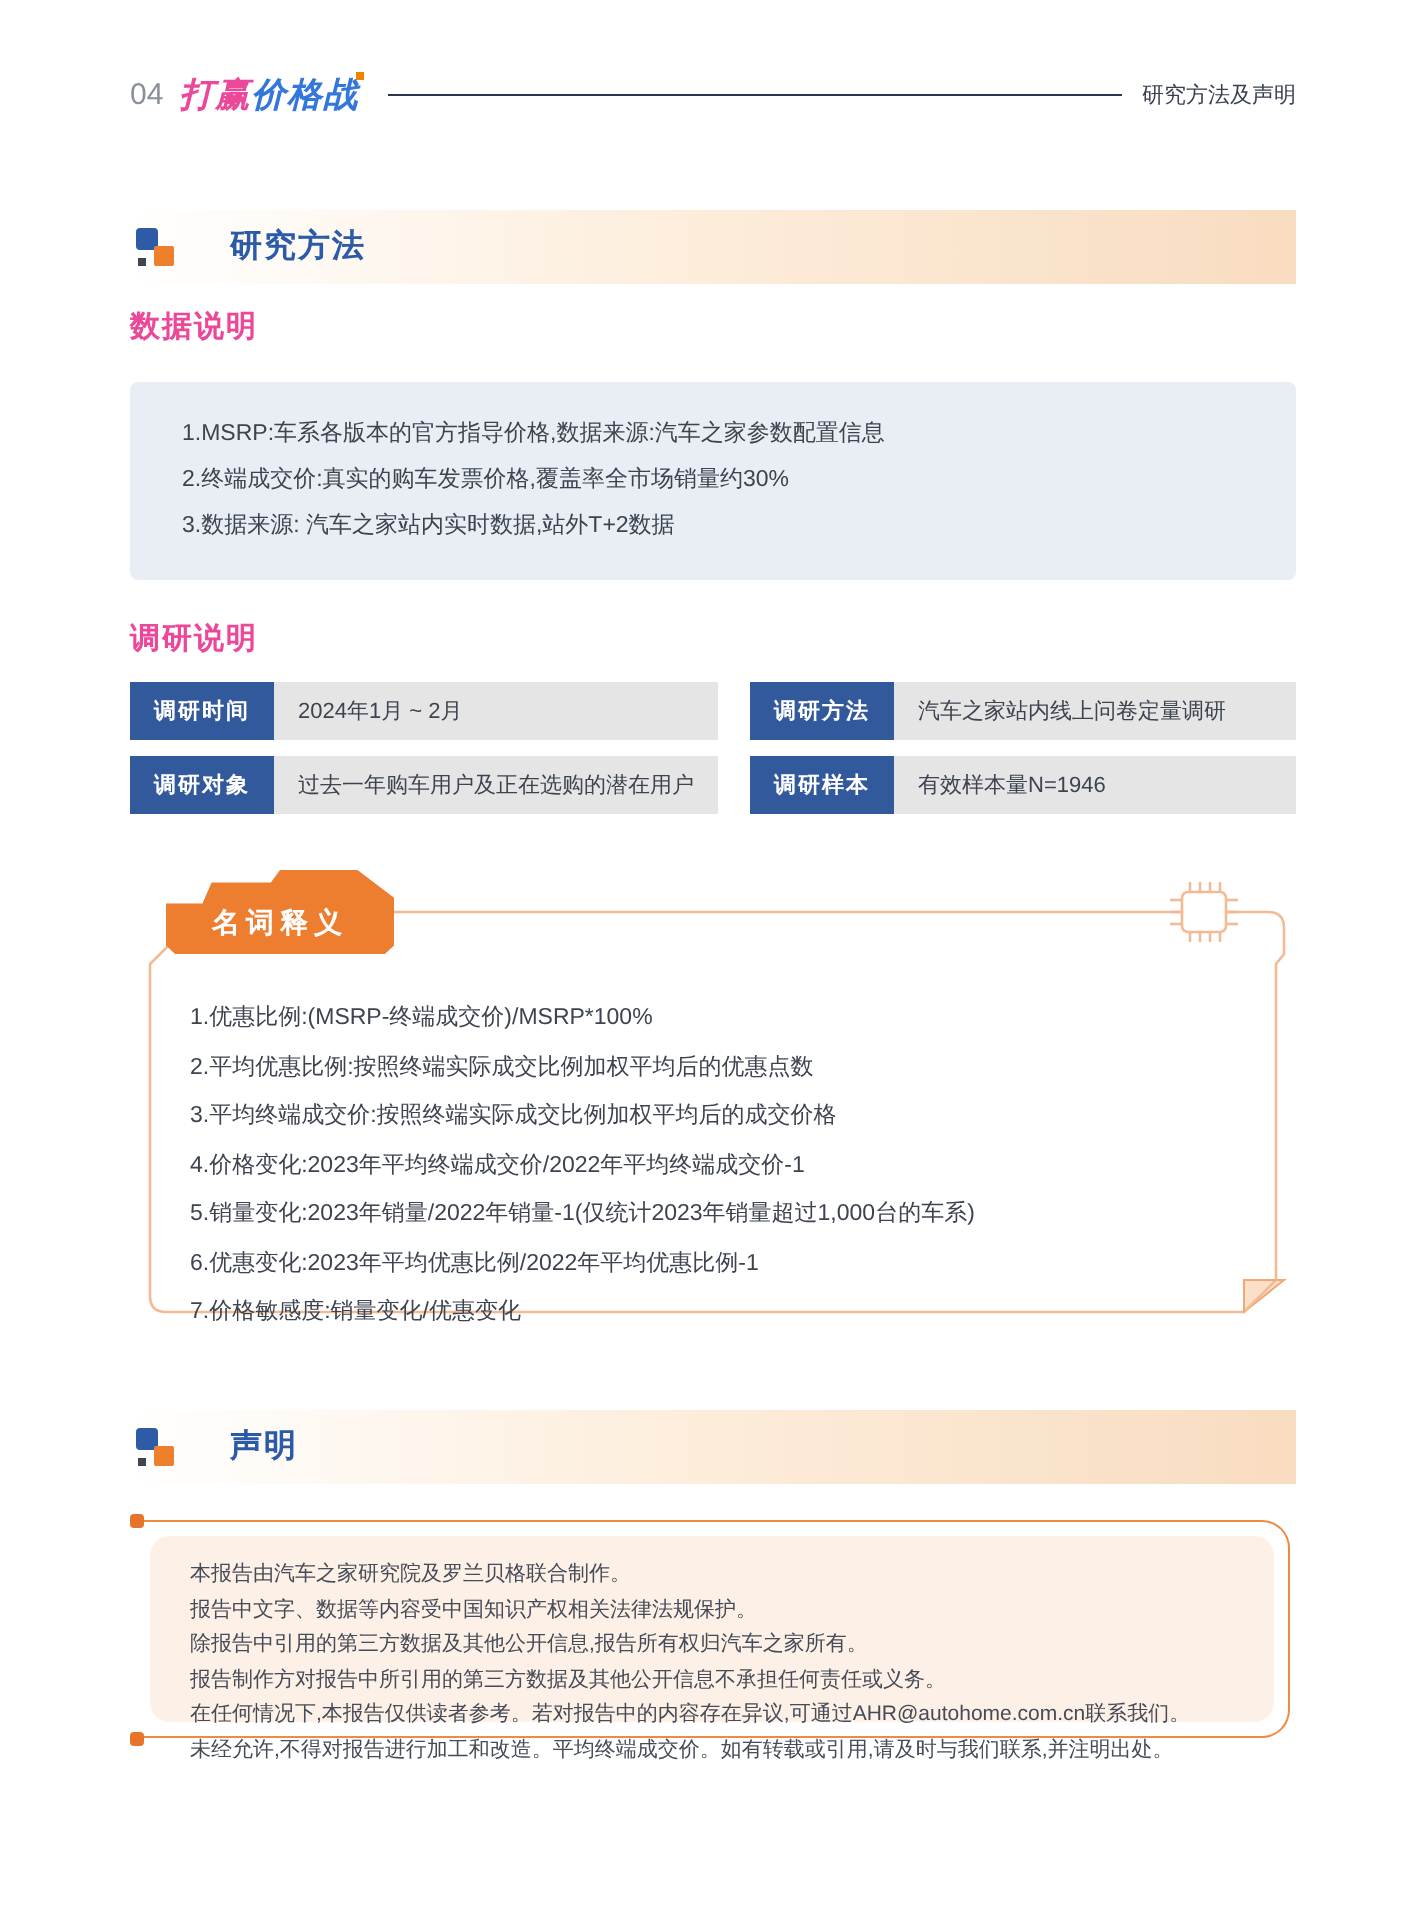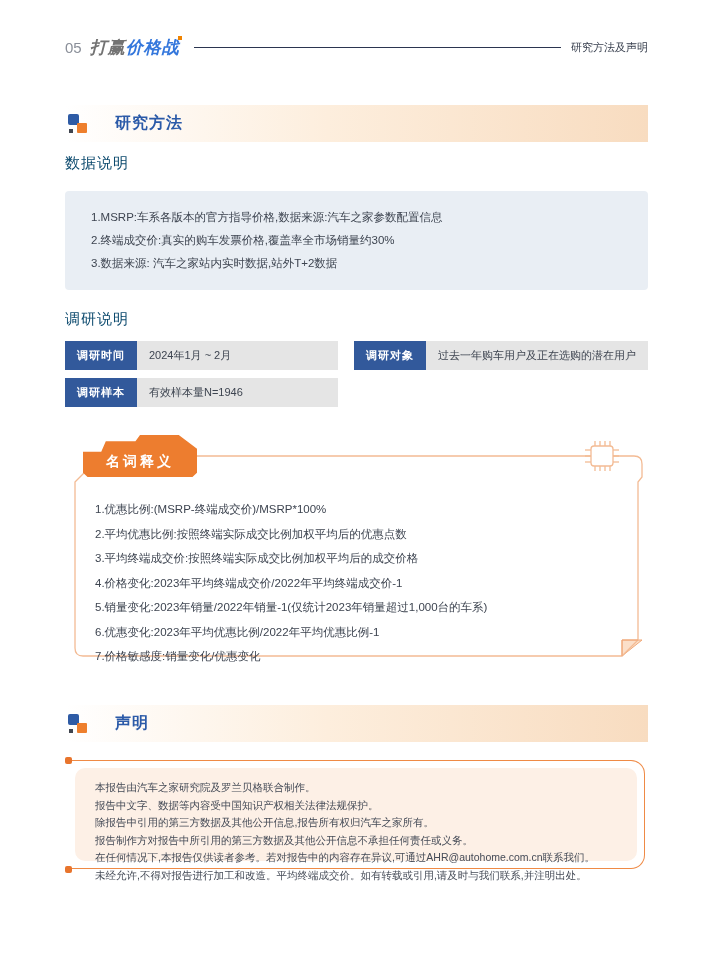--- a/index.html
+++ b/index.html
@@ -5,36 +5,36 @@
   * { margin:0; padding:0; box-sizing:border-box; }
   html,body { background:#ffffff; }
   body { font-family:"Liberation Sans","DejaVu Sans",sans-serif; color:#3d4450; }
   .page { position:relative; width:710px; height:963px; background:#fff; overflow:hidden; }
   .content { padding:0 62px 0 65px; }
 
   
   .top-header { display:flex; align-items:center; margin-top:36px; height:22px; }
   .page-num { font-size:15px; color:#8a8f99; margin-right:8px; }
   .logo { font-size:17px; font-weight:800; font-style:italic; letter-spacing:1px; position:relative; white-space:nowrap; }
-  .logo-dark { color:#737373; }
+  .logo-dark { color:#ec4899; }
   .logo-blue { color:#3477dc; }
   .logo-accent { position:absolute; top:0px; right:-2px; width:4px; height:4px; background:#f08300; }
   .hdr-line { flex:1; border-top:1.5px solid #2b3550; margin:0 10px 0 14px; }
   .hdr-right { font-size:11px; color:#39404f; white-space:nowrap; }
 
   
   .band { display:flex; align-items:center; gap:28px; height:37px; padding-left:3px;
           background:linear-gradient(90deg, rgba(255,255,255,1) 0%, #fdeedd 45%, #f8dcc0 100%); }
   .band-title { font-size:16px; font-weight:800; color:#2b5aa8; letter-spacing:1px; }
   .sq-icon { position:relative; width:19px; height:19px; flex-shrink:0; }
   .sq-blue { position:absolute; left:0; top:0; width:11px; height:11px; background:#2e5ba5; border-radius:2px; }
   .sq-orange { position:absolute; right:0; bottom:0; width:10px; height:10px; background:#ee7f2d; border-radius:1px; }
   .sq-dark { position:absolute; left:1px; bottom:0; width:4px; height:4px; background:#40454f; }
 
-  .sub-title { font-size:15px; font-weight:400; color:#0c4a6e; letter-spacing:1px; }
+  .sub-title { font-size:15px; font-weight:700; color:#ec4899; letter-spacing:1px; }
 
   
   .notes-box { margin-top:18px; background:#e9eef4; border-radius:4px; padding:15px 26px; }
   .note-line { font-size:11.5px; line-height:23px; color:#3d4450; }
 
   
   .survey-grid { margin-top:12px; display:grid; grid-template-columns:1fr 1fr; gap:8px 16px; }
   .survey-cell { display:flex; height:29px; }
   .survey-label { width:72px; flex-shrink:0; background:#32599b; color:#fff; font-size:11px; font-weight:700;
                   display:flex; align-items:center; justify-content:center; letter-spacing:1px; }
@@ -69,21 +69,21 @@
   .mt12 { margin-top:12px; }
   .mt20 { margin-top:20px; }
 </style>
 </head>
 <body>
 
 <div class="page">
   <div class="content">
 
     <div class="top-header">
-      <span class="page-num">05</span>
+      <span class="page-num">04</span>
       <span class="logo">
         <span class="logo-dark">打赢</span><span class="logo-blue">价格战</span>
         <span class="logo-accent"></span>
       </span>
       <span class="hdr-line"></span>
       <span class="hdr-right">研究方法及声明</span>
     </div>
 
     <div class="band mt47">
       <span class="sq-icon">
@@ -99,20 +99,24 @@
       <div class="note-line">1.MSRP:车系各版本的官方指导价格,数据来源:汽车之家参数配置信息</div>
       <div class="note-line">2.终端成交价:真实的购车发票价格,覆盖率全市场销量约30%</div>
       <div class="note-line">3.数据来源: 汽车之家站内实时数据,站外T+2数据</div>
     </div>
 
     <div class="sub-title mt20">调研说明</div>
     <div class="survey-grid">
       <div class="survey-cell">
         <span class="survey-label">调研时间</span>
         <span class="survey-value">2024年1月 ~ 2月</span>
+      </div>
+      <div class="survey-cell">
+        <span class="survey-label">调研方法</span>
+        <span class="survey-value">汽车之家站内线上问卷定量调研</span>
       </div>
       <div class="survey-cell">
         <span class="survey-label">调研对象</span>
         <span class="survey-value">过去一年购车用户及正在选购的潜在用户</span>
       </div>
       <div class="survey-cell">
         <span class="survey-label">调研样本</span>
         <span class="survey-value">有效样本量N=1946</span>
       </div>
     </div>

